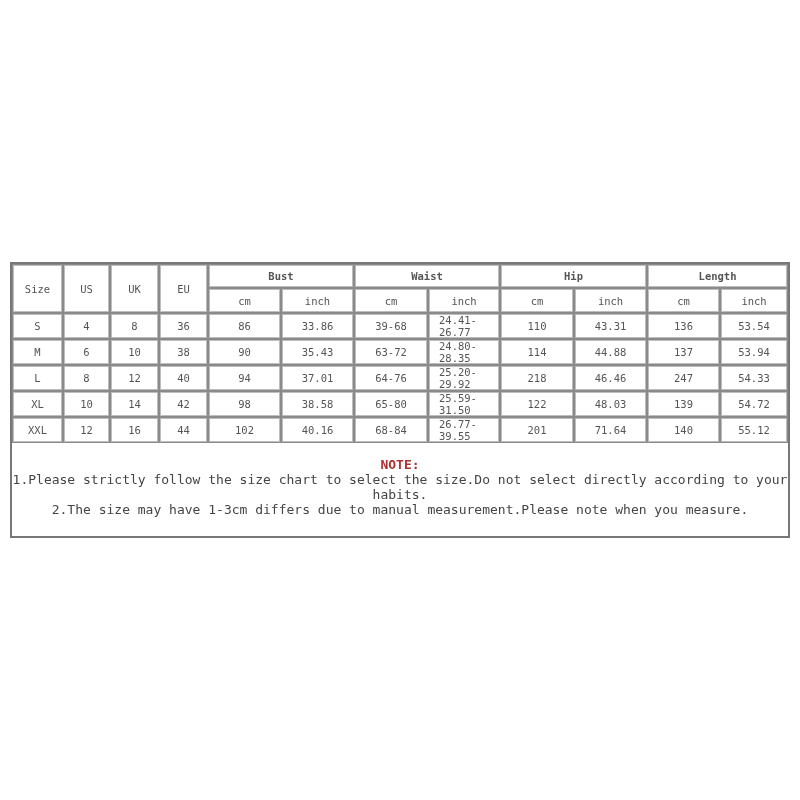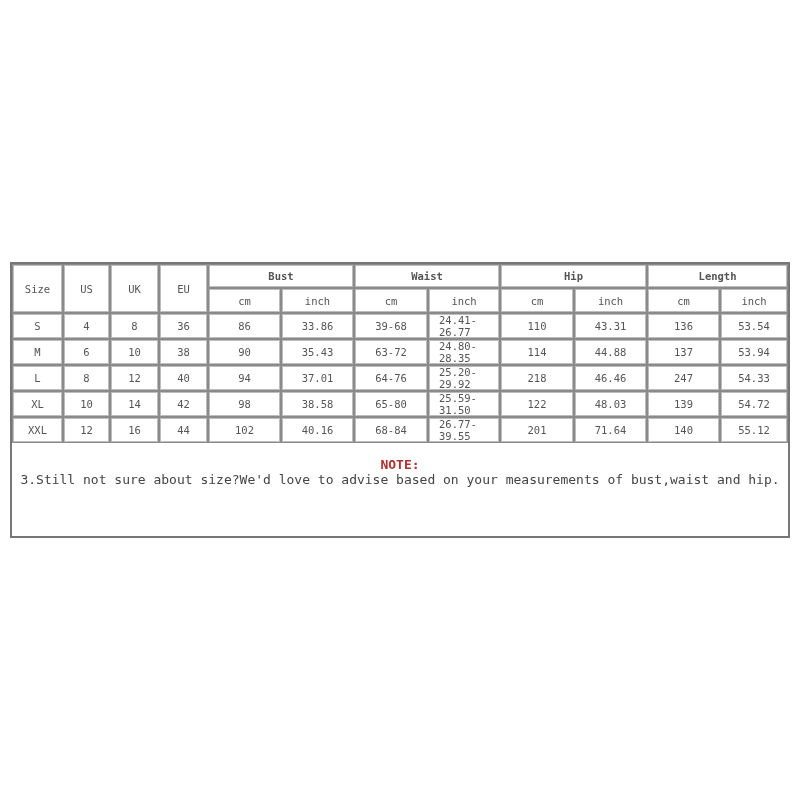--- a/index.html
+++ b/index.html
@@ -124,15 +124,16 @@
       <td class="l">26.77-39.55</td>
       <td>201</td>
       <td>71.64</td>
       <td>140</td>
       <td>55.12</td>
     </tr>
   </tbody>
     </table>
   <div class="notes">
     <div class="note-title">NOTE:</div>
-    <div>3.Still not sure about size?We'd love to advise based on your measurements of bust,waist and hip.</div>
+    <div>1.Please strictly follow the size chart to select the size.Do not select directly according to your habits.</div>
+    <div>2.The size may have 1-3cm differs due to manual measurement.Please note when you measure.</div>
   </div>
 </div>
 
 </body></html>

